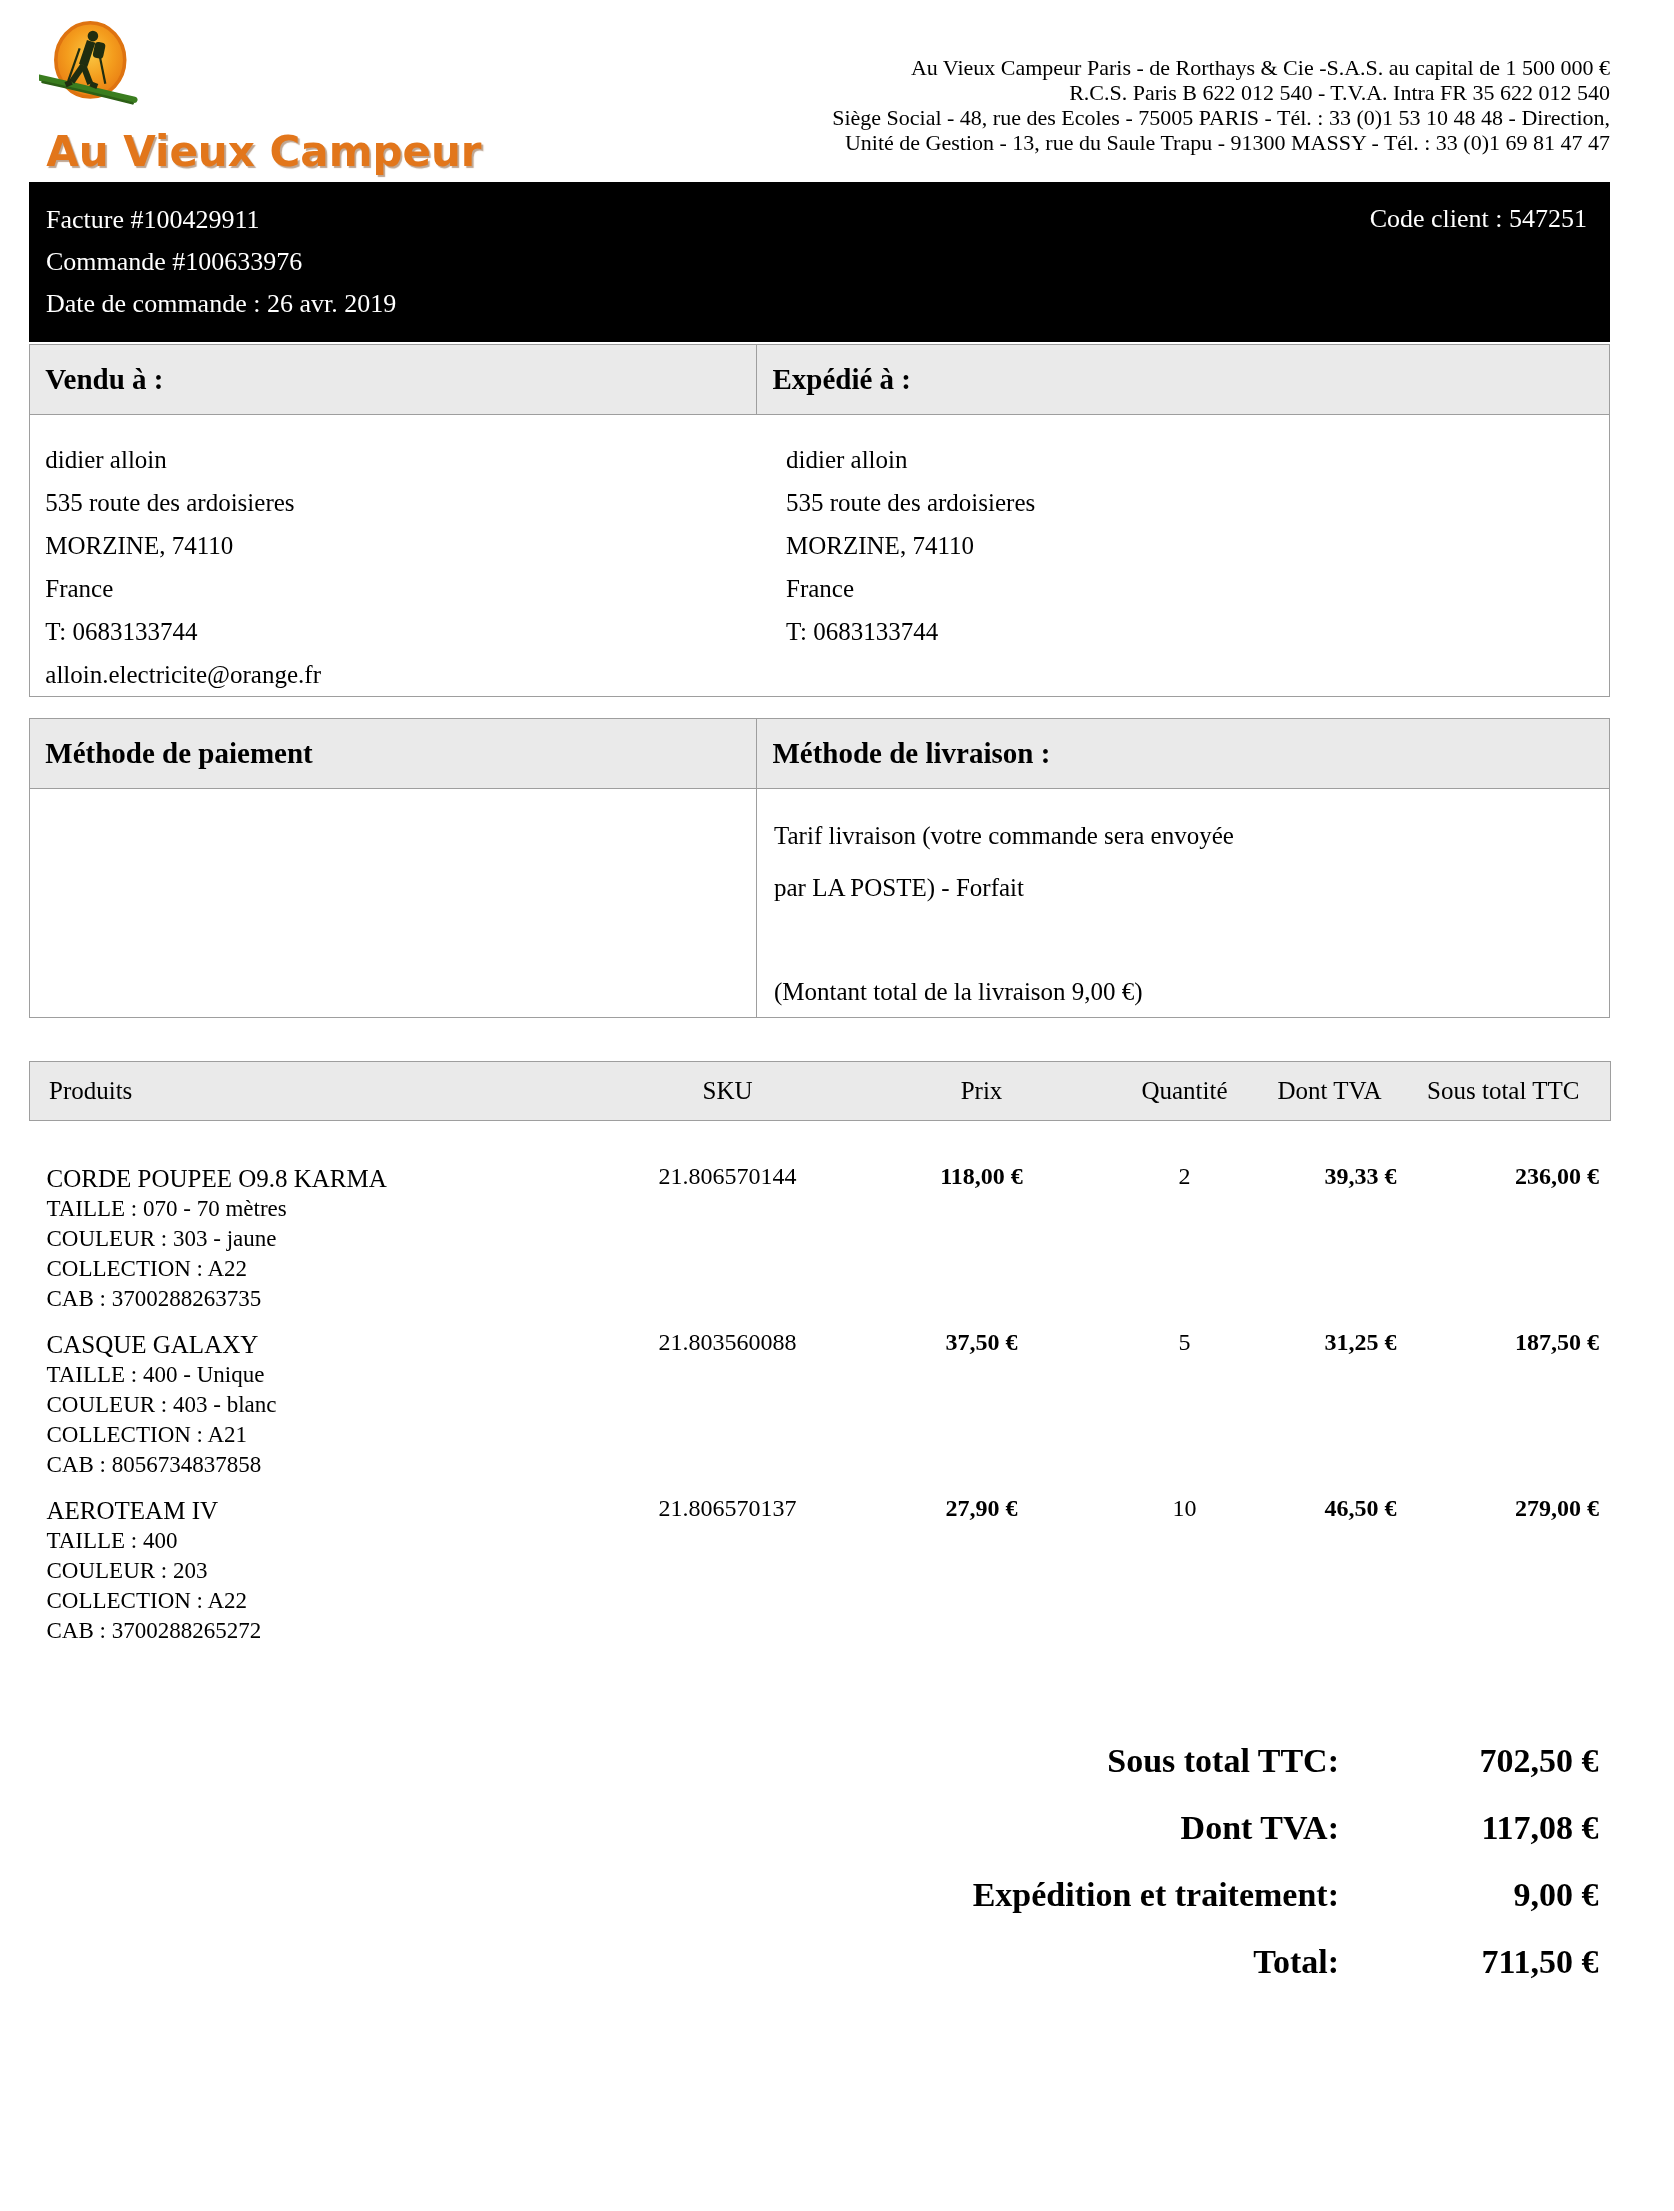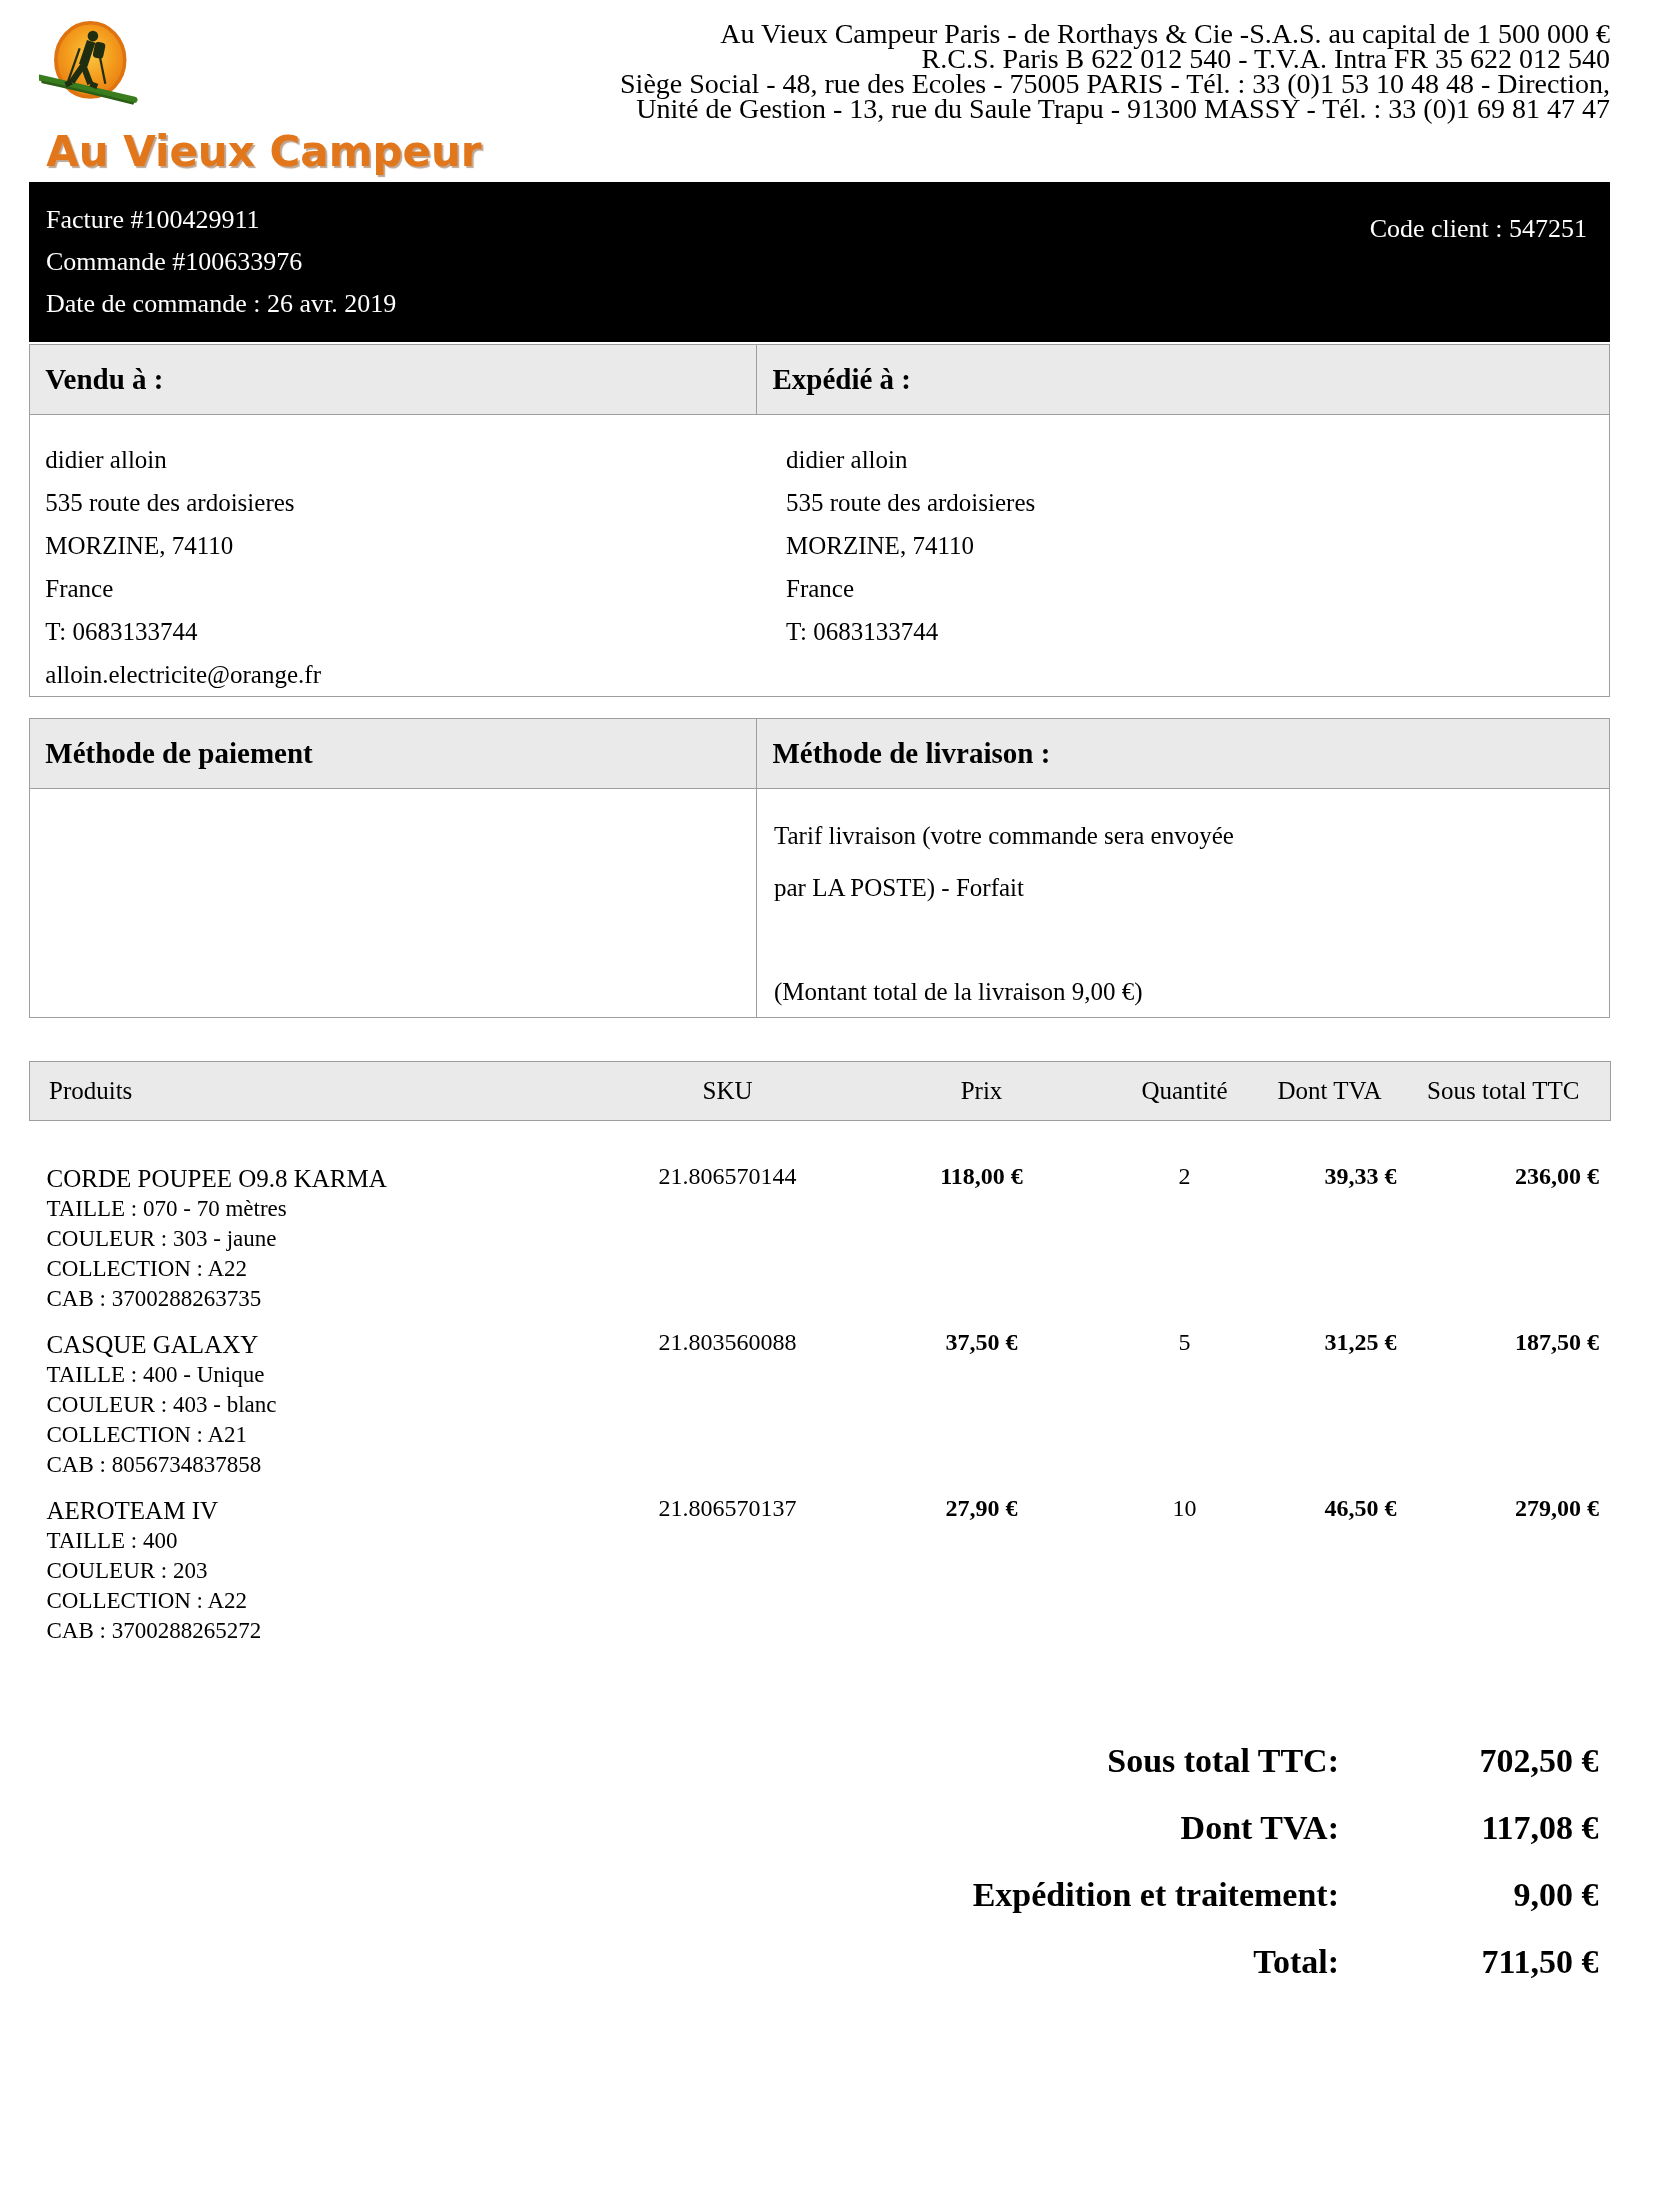--- a/index.html
+++ b/index.html
@@ -22,35 +22,35 @@
     font-family: "DejaVu Sans", sans-serif;
     font-weight: bold;
     font-size: 42px;
     line-height: 46px;
     color: #e2761b;
     letter-spacing: 0px;
     text-shadow: 1.9px 1.9px 1px rgba(110,55,10,0.45);
     white-space: nowrap;
   }
   .logo-underline { height: 4.8px; background: #e2761b; border-bottom: 2.9px solid #9c5a18; margin-top: 6.7px; width: 315px; }
-  .company-info { text-align: right; font-size: 28px; line-height: 25px; padding-top: 1.9px; }
+  .company-info { text-align: right; font-size: 22px; line-height: 25px; padding-top: 1.9px; margin-top: 34px; }
 
   
   .invoice-bar {
     position: relative;
     margin-top: 53px;
     background: #000000;
     color: #ffffff;
     height: 160px;
     box-sizing: border-box;
     padding: 17px 23px 0 17px;
     font-size: 26px;
     line-height: 42px;
   }
-  .client-code { position: absolute; top: 26px; right: 23px; }
+  .client-code { position: absolute; top: 16px; right: 23px; }
 
   
   .section { margin-top: 1.9px; }
   .section-methods { margin-top: 21px; }
   .sec-header { display: flex; }
   .sec-header .cell {
     box-sizing: border-box;
     background: #eaeaea;
     border: 1.9px solid #9e9e9e;
     height: 71px;

